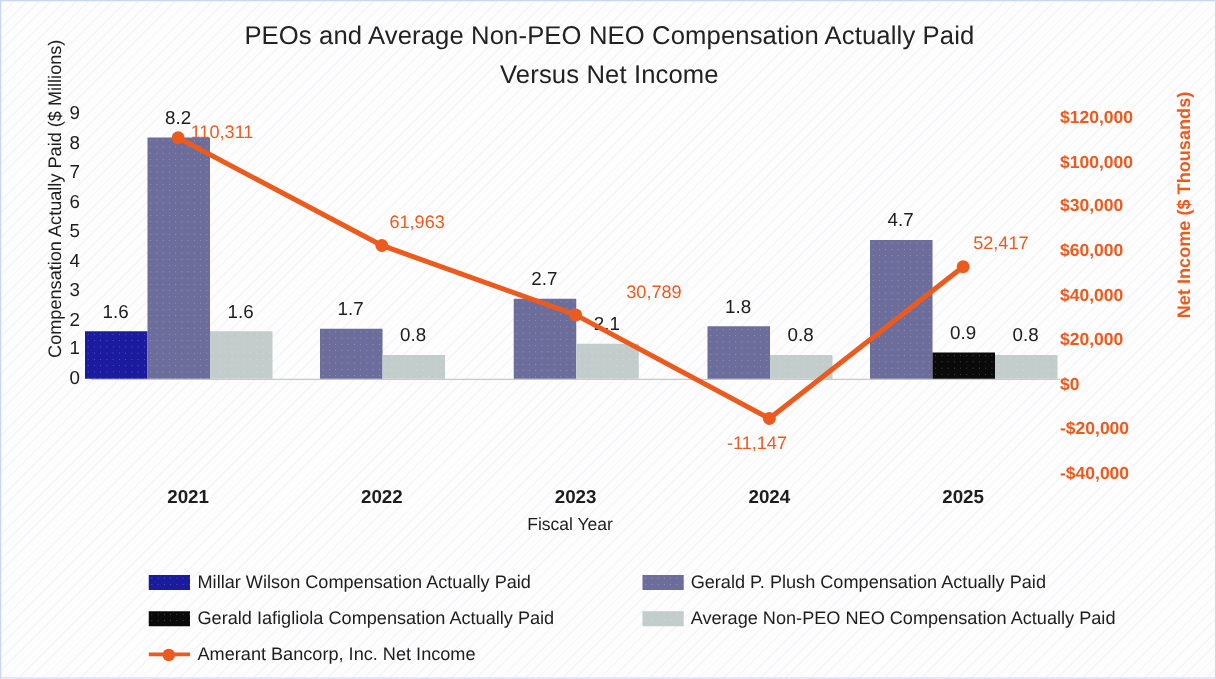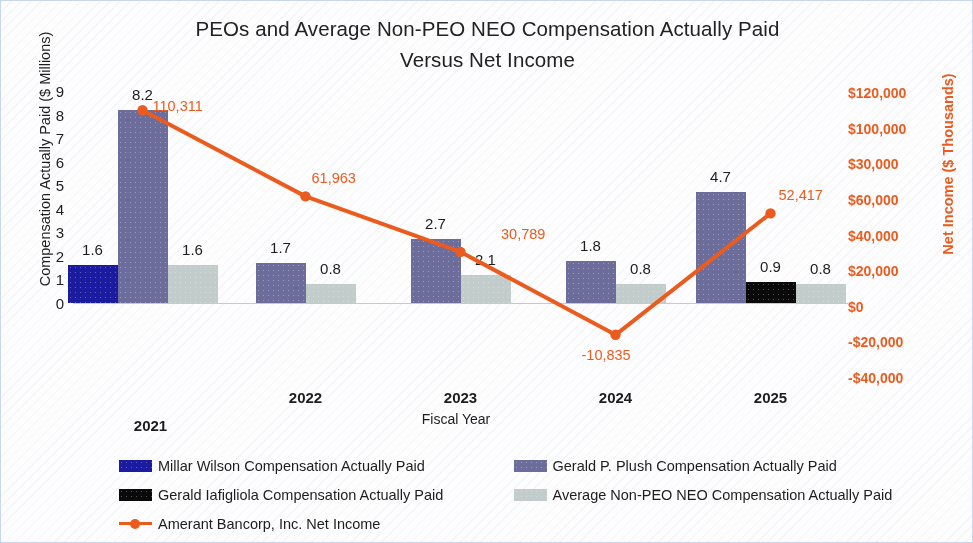--- a/index.html
+++ b/index.html
@@ -270,25 +270,25 @@
           <circle cx="232.5" cy="111.37840625" r="5.2" fill="#EC5B1E"></circle>
           <circle cx="387.5" cy="166.90709374999997" r="5.2" fill="#EC5B1E"></circle>
           <circle cx="542.5" cy="249.80825000000002" r="5.2" fill="#EC5B1E"></circle>
           <circle cx="697.5" cy="128.38221875" r="5.2" fill="#EC5B1E"></circle>
         </g>
     </svg>
     <div id="ptlabel-layer">
         <div class="pt-label" style="left: 79.5px; top: 13.2585px;">110,311</div>
         <div class="pt-label" style="left: 238.5px; top: 85.3784px;">61,963</div>
         <div class="pt-label" style="left: 380px; top: 140.907px; margin-left: 48px;">30,789</div>
-        <div class="pt-label" style="left: 508.5px; top: 261.808px;">-10,835</div>
+        <div class="pt-label" style="left: 508.5px; top: 261.808px;">-11,147</div>
         <div class="pt-label" style="left: 705.5px; top: 102.382px;">52,417</div>
       </div>
     <div id="xtick-layer">
-        <div class="xtick" style="left: 77.5px; margin-top: 28px;">2021</div>
+        <div class="xtick" style="left: 77.5px;">2021</div>
         <div class="xtick" style="left: 232.5px;">2022</div>
         <div class="xtick" style="left: 387.5px;">2023</div>
         <div class="xtick" style="left: 542.5px;">2024</div>
         <div class="xtick" style="left: 697.5px;">2025</div>
       </div>
   </div>
 
   <div id="legend">
     <div class="legend-row">
       <div class="legend-item col1">

